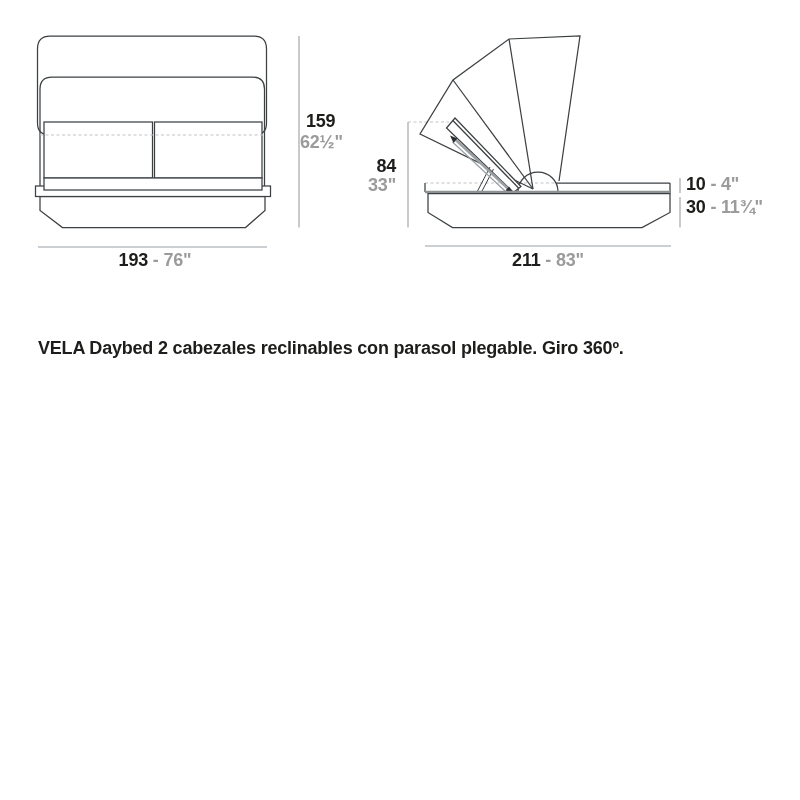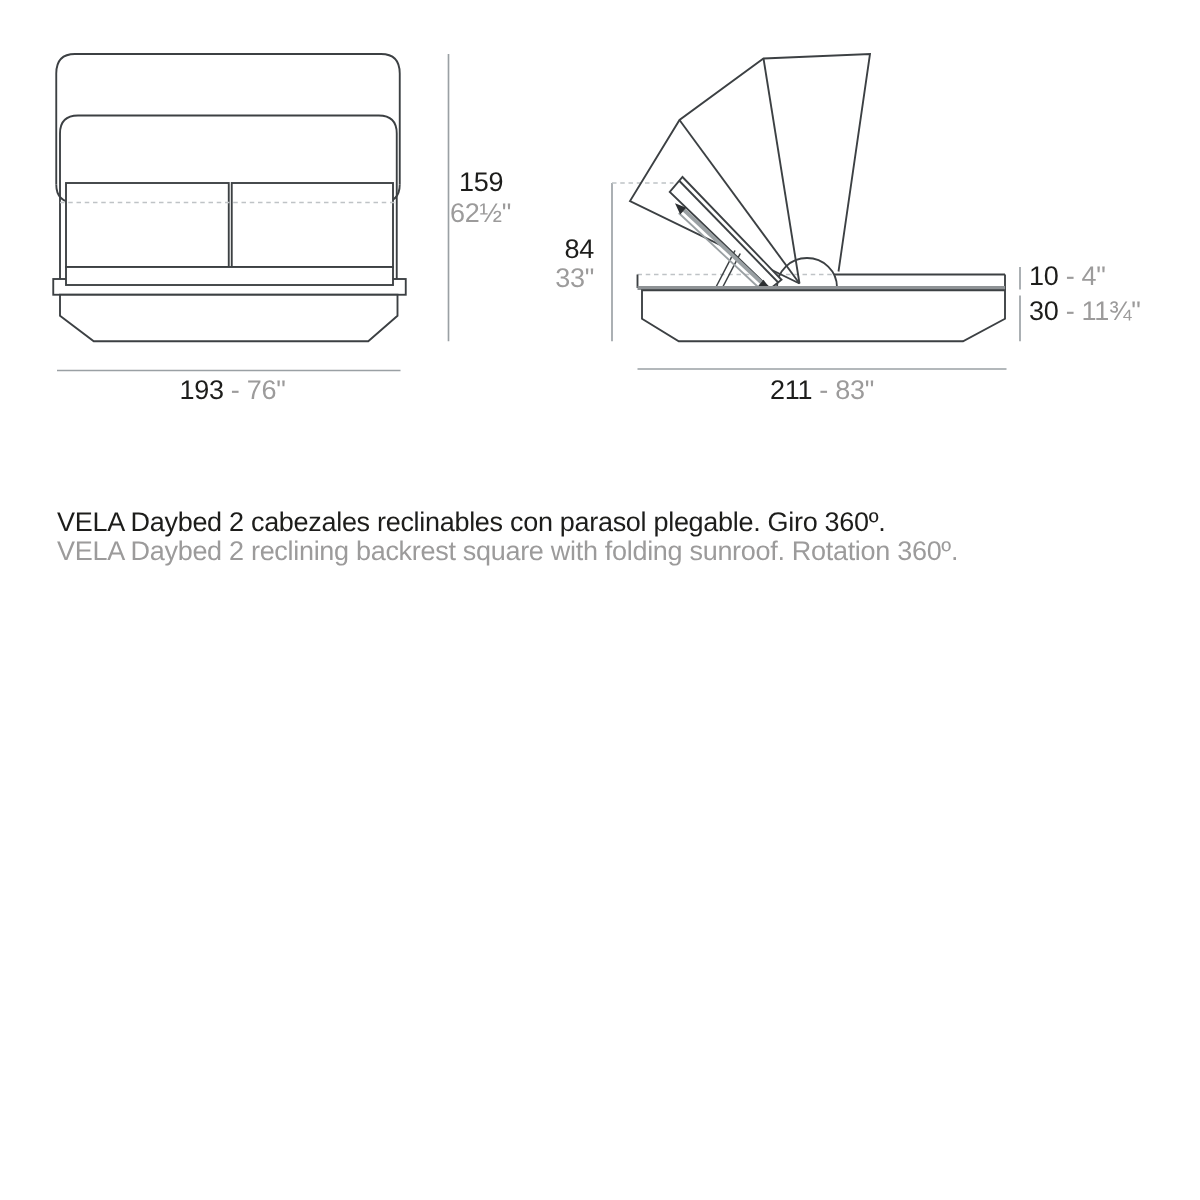--- a/index.html
+++ b/index.html
@@ -1,17 +1,17 @@
 <!DOCTYPE html>
 <html style="--text-dark: #1d1d1b; --text-gray: #9c9b9b;"><head>
 <meta charset="utf-8">
 <style>
   html,body{margin:0;padding:0;background:#ffffff;}
   .page{position:relative;width:800px;height:800px;background:#ffffff;overflow:hidden;
-        font-family:"Liberation Sans", sans-serif;}
+        font-family:"Liberation Sans", sans-serif;font-weight:bold;}
   .drawing-svg{position:absolute;left:0;top:0;}
   .caption{position:absolute;left:38px;top:291px;font-size:18px;line-height:19px;
            letter-spacing:-0.2px;white-space:nowrap;margin-top:48px;}
   .caption .es{color:var(--text-dark,#1d1d1b);}
   .caption .en{color:var(--text-gray,#9c9b9b);}
   
   text{font-family:"Liberation Sans", sans-serif;font-size:18px;letter-spacing:-0.2px;}
   .t-dark{fill:var(--text-dark,#1d1d1b);}
   .t-gray{fill:var(--text-gray,#9c9b9b);}
 </style>
@@ -93,16 +93,15 @@
       <line x1="680" y1="197" x2="680" y2="227.5"></line>
       <line x1="425" y1="246" x2="671" y2="246"></line>
     </g>
     <text x="686" y="190"><tspan class="t-dark">10</tspan><tspan class="t-gray"> - 4"</tspan></text>
     <text x="686" y="213"><tspan class="t-dark">30</tspan><tspan class="t-gray"> - 11¾"</tspan></text>
     <text x="548" y="266" text-anchor="middle"><tspan class="t-dark">211</tspan><tspan class="t-gray"> - 83"</tspan></text>
   </svg>
 
   <div class="caption">
     <div class="es">VELA Daybed 2 cabezales reclinables con parasol plegable. Giro 360º.</div>
-    <div class="en">VELA Daybed 2 reclining backrest square with folding sunroof. Rotation 360º.</div>
   </div>
 
 </div>
 
 </body></html>

